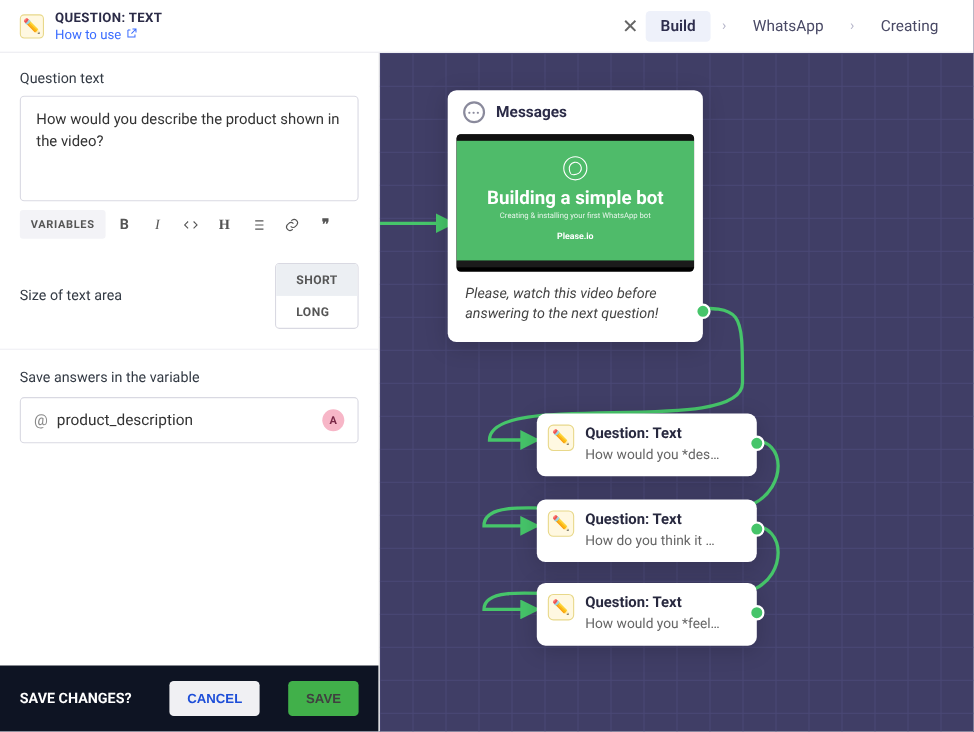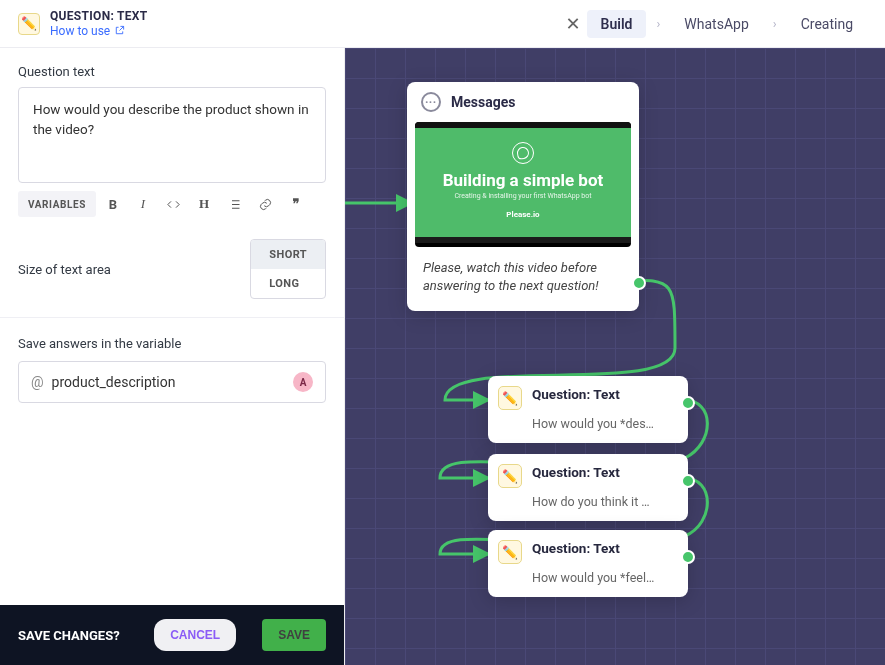--- a/index.html
+++ b/index.html
@@ -72,21 +72,21 @@
     display:flex;align-items:center;justify-content:center;font-size:10px;font-weight:700;
   }
 
   
   .side-footer {
     background:#0e1423; color:#fff; padding:14px 18px;
     display:flex; align-items:center; gap:26px;
   }
   .side-footer .q{font-size:13px; font-weight:700; flex:1;}
   .btn { border:none; border-radius:4px; padding:9px 16px; font-size:12px; font-weight:700; cursor:pointer;}
-  .btn.cancel { background:#f0f0f3; color:#8b5cf6;border-radius:12px;}
+  .btn.cancel { background:#f0f0f3; color:#1d4ed8;}
   .btn.save { background:#41b04a; color:#404040;}
 
   
   .canvas {
     position:absolute; top:48px; left:345px; right:0; bottom:0;
     background:#403e66;
     background-image:
       linear-gradient(#4a4876 1px, transparent 1px),
       linear-gradient(90deg,#4a4876 1px, transparent 1px);
     background-size:30px 30px;
@@ -114,21 +114,21 @@
   .vg-title{font-size:17px;font-weight:700;}
   .vg-sub{font-size:7px;opacity:.85;margin-top:2px;}
   .vg-brand{font-size:8px;font-weight:700;margin-top:10px;}
   .video-controls{height:6px;background:#1b1b1b;}
   .msg-text{font-size:13px; font-style:italic; color:#444; padding:12px 16px 16px; line-height:1.4;}
 
   
   .qnode { left:143px; width:200px; padding:10px 12px 12px 44px; display:flex; flex-direction:column; }
   .qnode .ic{position:absolute;left:10px;top:10px;width:24px;height:24px;border-radius:5px;background:#fff8e1;border:1px solid #e8d88a;display:flex;align-items:center;justify-content:center;font-size:13px;}
   .qnode .t{font-weight:700;font-size:13.5px;color:#27283e;}
-  .qnode .s{font-size:12.5px;color:#666;margin-top:14px;white-space:nowrap;overflow:hidden;text-overflow:ellipsis;}
+  .qnode .s{font-size:12.5px;color:#666;margin-top:4px;white-space:nowrap;overflow:hidden;text-overflow:ellipsis;}
 
   .port {
     position:absolute; width:14px; height:14px; border-radius:50%;
     background:#46c56a; border:2px solid #fff;
   }
 
   svg.wires{position:absolute;inset:0;width:100%;height:100%;pointer-events:none;}
   .wire{stroke:#46c56a;stroke-width:3;fill:none;}
   .arrowhead{fill:#46c56a;}
 </style>

